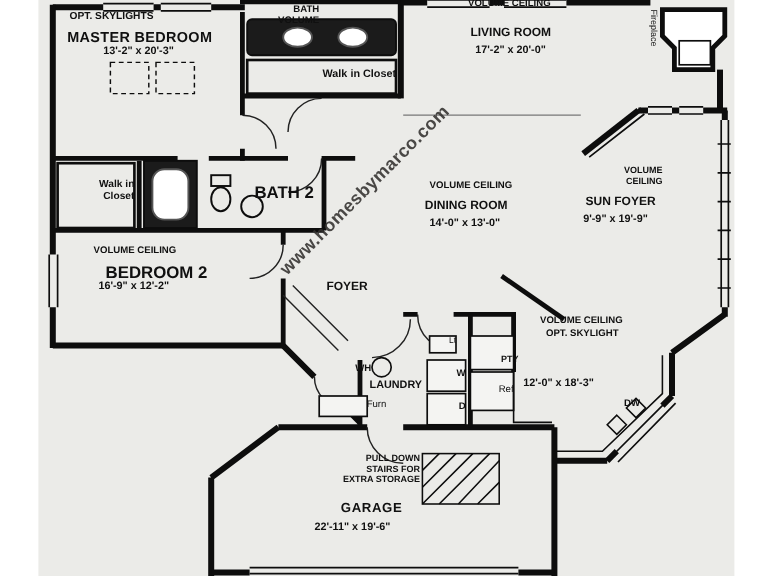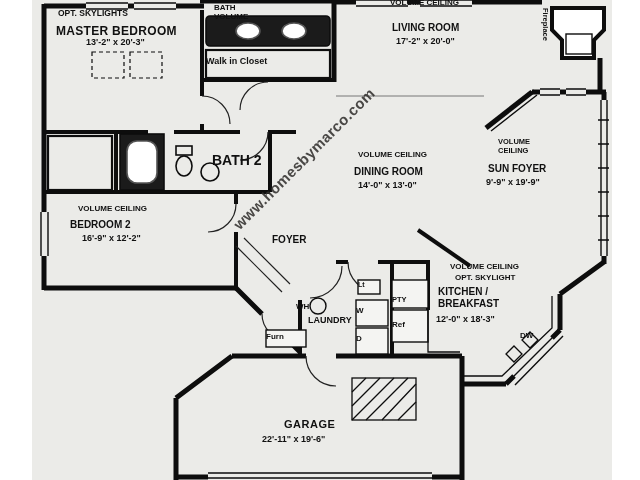--- a/index.html
+++ b/index.html
@@ -1,22 +1,22 @@
 <!DOCTYPE html>
 <html><head>
 <meta charset="utf-8">
 <style>
   html,body{margin:0;padding:0;background:#ffffff;}
   #stage{position:relative;width:640px;height:480px;overflow:hidden;
          font-family:"Liberation Sans",sans-serif;color:#111;}
   #plan-bg{position:absolute;left:32px;top:0;width:580px;height:480px;background:#ebebe8;}
   svg{position:absolute;left:0;top:0;}
-  .lbl{position:absolute;color:#101010;line-height:1.18;white-space:pre-line;font-weight:bold;}
+  .lbl{position:absolute;color:#101010;line-height:1.18;white-space:pre-line;}
   .b{font-weight:bold;}
-  .c{text-align:left;}
+  .c{text-align:right;}
   .vert{writing-mode:vertical-rl;}
   #watermark{position:absolute;left:196px;top:150px;width:216px;text-align:center;
              transform:rotate(-45deg);font-size:15px;font-weight:600;color:#33312f;
              opacity:.88;letter-spacing:.4px;}
 </style>
 </head>
 <body>
 
 <div id="stage">
   <div id="plan-bg"></div>
@@ -136,41 +136,44 @@
   <div class="lbl b" style="left:58px;top:8px;font-size:8.5px">OPT. SKYLIGHTS</div>
   <div class="lbl b" style="left:56px;top:24px;font-size:12px;letter-spacing:.3px">MASTER BEDROOM</div>
   <div class="lbl b" style="left:86px;top:37px;font-size:9px">13'-2" x 20'-3"</div>
   <div class="lbl b c" style="left:214px;top:3px;width:52px;font-size:8px">BATH
 VOLUME</div>
   <div class="lbl b c" style="left:206px;top:56px;width:124px;font-size:9px">Walk in Closet</div>
   <div class="lbl b" style="left:390px;top:-2px;font-size:8px">VOLUME CEILING</div>
   <div class="lbl b" style="left:392px;top:22px;font-size:10px">LIVING ROOM</div>
   <div class="lbl b" style="left:396px;top:36px;font-size:9px">17'-2" x 20'-0"</div>
   <div class="lbl vert" style="left:540px;top:8px;height:54px;font-size:7.5px">Fireplace</div>
+  <div class="lbl b c" style="left:48px;top:148px;width:64px;font-size:8.5px">Walk in
+Closet</div>
   <div class="lbl b" style="left:212px;top:152px;font-size:14px">BATH 2</div>
   <div class="lbl b" style="left:358px;top:150px;font-size:8px">VOLUME CEILING</div>
   <div class="lbl b" style="left:354px;top:166px;font-size:10px">DINING ROOM</div>
   <div class="lbl b" style="left:358px;top:180px;font-size:9px">14'-0" x 13'-0"</div>
   <div class="lbl b c" style="left:498px;top:138px;width:54px;font-size:7.5px">VOLUME
 CEILING</div>
   <div class="lbl b" style="left:488px;top:163px;font-size:10px">SUN FOYER</div>
   <div class="lbl b" style="left:486px;top:177px;font-size:9px">9'-9" x 19'-9"</div>
   <div class="lbl b" style="left:78px;top:204px;font-size:8px">VOLUME CEILING</div>
-  <div class="lbl b" style="left:70px;top:219px;font-size:10px">BEDROOM 2</div>
+  <div class="lbl b" style="left:88px;top:219px;font-size:14px">BEDROOM 2</div>
   <div class="lbl b" style="left:82px;top:233px;font-size:9px">16'-9" x 12'-2"</div>
   <div class="lbl b" style="left:272px;top:234px;font-size:10px">FOYER</div>
   <div class="lbl b" style="left:450px;top:262px;font-size:8px">VOLUME CEILING</div>
   <div class="lbl b" style="left:455px;top:273px;font-size:8px">OPT. SKYLIGHT</div>
-  <div class="lbl b c" style="left:438px;top:286px;width:96px;font-size:10px">KITCHEN /
-BREAKFAST</div>
   <div class="lbl b" style="left:436px;top:314px;font-size:9px">12'-0" x 18'-3"</div>
   <div class="lbl b" style="left:296px;top:302px;font-size:8px">WH</div>
   <div class="lbl b" style="left:308px;top:315px;font-size:9px">LAUNDRY</div>
   <div class="lbl b c" style="left:356px;top:306px;width:32px;font-size:8px">W</div>
   <div class="lbl b c" style="left:356px;top:334px;width:32px;font-size:8px">D</div>
   <div class="lbl c" style="left:358px;top:281px;width:22px;font-size:7px">Lt</div>
   <div class="lbl b c" style="left:392px;top:296px;width:40px;font-size:7.5px">PTY</div>
   <div class="lbl c" style="left:392px;top:320px;width:36px;font-size:8px">Ref</div>
   <div class="lbl c" style="left:266px;top:332px;width:56px;font-size:8px">Furn</div>
   <div class="lbl b" style="left:520px;top:331px;font-size:8px">DW</div>
+  <div class="lbl b c" style="left:262px;top:378px;width:88px;font-size:7.5px">PULL DOWN
+STAIRS FOR
+EXTRA STORAGE</div>
   <div class="lbl b" style="left:284px;top:418px;font-size:11px;letter-spacing:.5px">GARAGE</div>
   <div class="lbl b" style="left:262px;top:434px;font-size:9px">22'-11" x 19'-6"</div>
 </div>
 
 </body></html>

